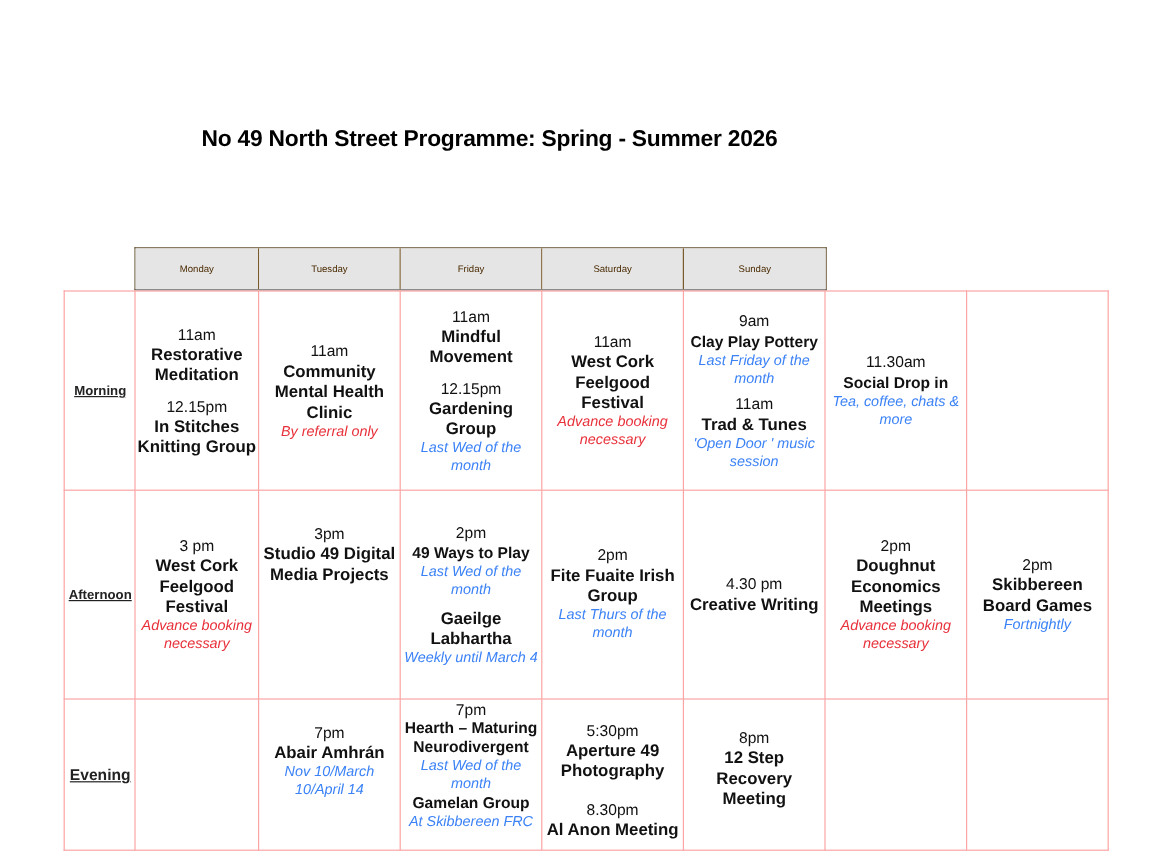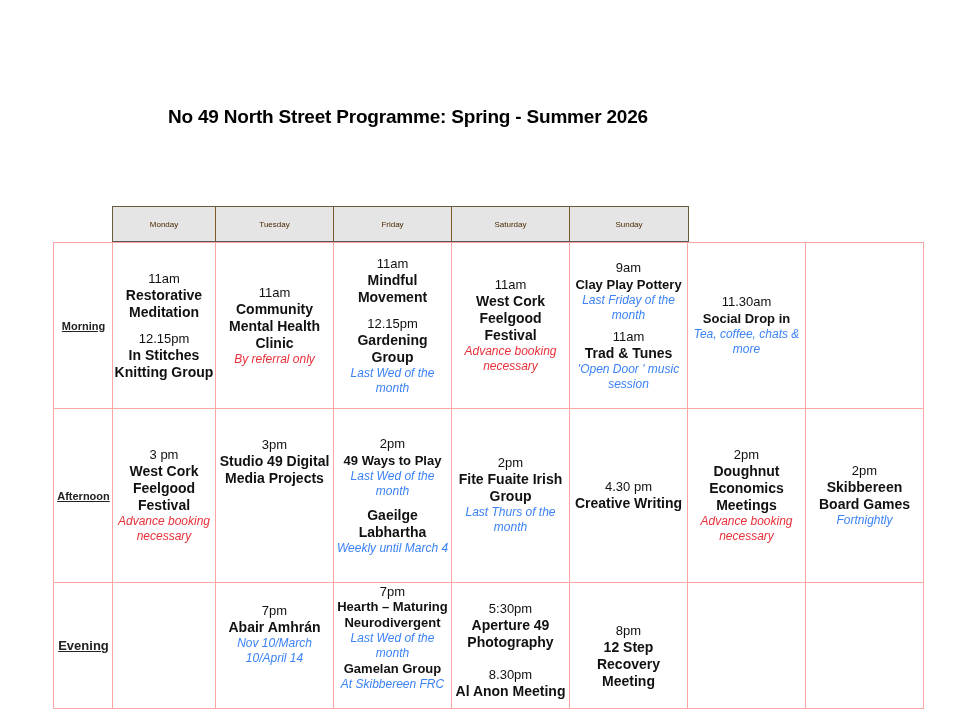--- a/index.html
+++ b/index.html
@@ -187,21 +187,21 @@
       <td style="vertical-align:top;padding-top:18px">
         <div class="ev-block">
           <div class="time">5:30pm</div>
           <div class="name">Aperture 49 Photography</div>
         </div>
         <div class="ev-block" style="margin-top:16px">
           <div class="time">8.30pm</div>
           <div class="name">Al Anon Meeting</div>
         </div>
       </td>
-      <td style="vertical-align:top;padding-top:40px">
+      <td style="vertical-align:top;padding-top:24px">
         <div class="ev-block">
           <div class="time">8pm</div>
           <div class="name">12 Step Recovery Meeting</div>
         </div>
       </td>
       <td></td>
       <td></td>
     </tr>
   </tbody>
 </table>

